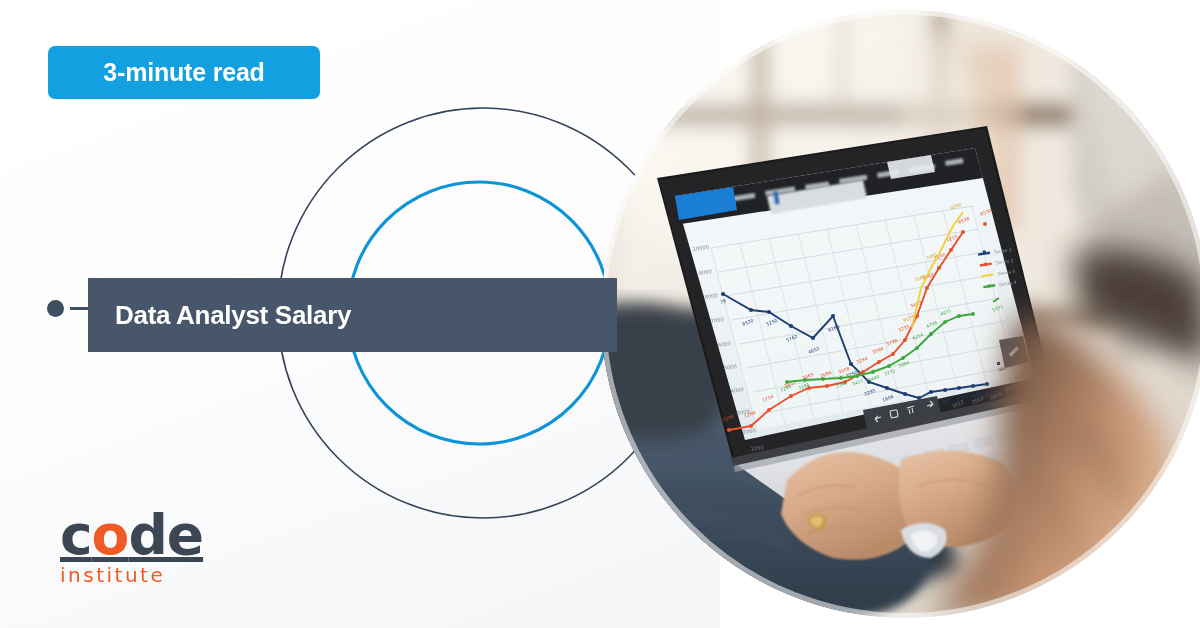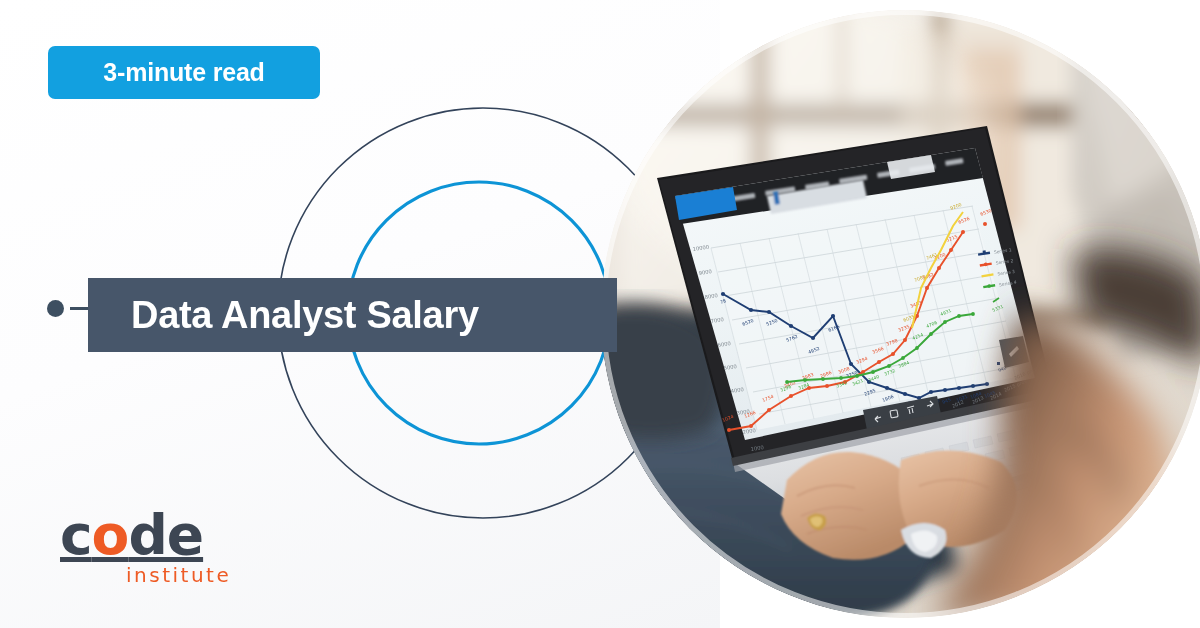--- a/index.html
+++ b/index.html
@@ -54,35 +54,35 @@
     background:#3d4f61;
   }
 
   
   .title-banner{
     position:absolute;left:88px;top:278px;width:529px;height:74px;
     background:#47566a;
     display:flex;align-items:center;
   }
   .title-banner .title-text{
-    color:#ffffff;font-size:38px;font-weight:bold;
-    letter-spacing:-0.3px;padding-left:43px;white-space:nowrap;
+    color:#ffffff;font-size:26px;font-weight:bold;
+    letter-spacing:-0.3px;padding-left:27px;white-space:nowrap;
   }
 
   
   .logo{position:absolute;left:60px;top:508px;width:220px;height:86px;}
   .logo .logo-word{
     font-size:55px;font-weight:bold;letter-spacing:-1px;line-height:1;
     color:#3d4653;
     font-family:"DejaVu Sans", sans-serif;
     text-decoration:underline;
   }
   .logo .logo-o{color:#ee5b25;}
   .logo .logo-sub{
-    margin-top:2px;margin-left:66px;
+    margin-top:2px;
     font-size:20px;color:#ee5b25;letter-spacing:2.5px;line-height:1;
     font-family:"DejaVu Sans", sans-serif;
   }
 </style>
 </head>
 <body>
 
 <div id="stage">
 
   <div class="bg-wash"></div>

